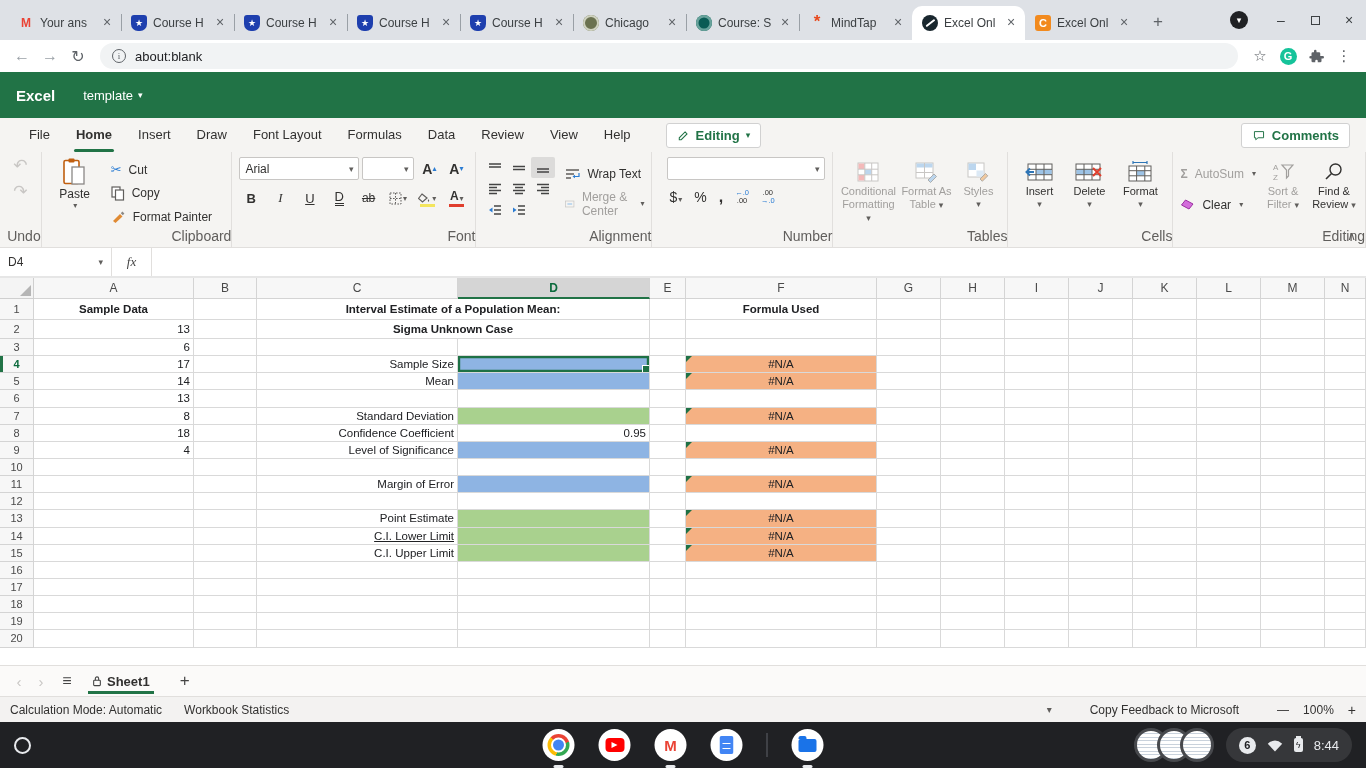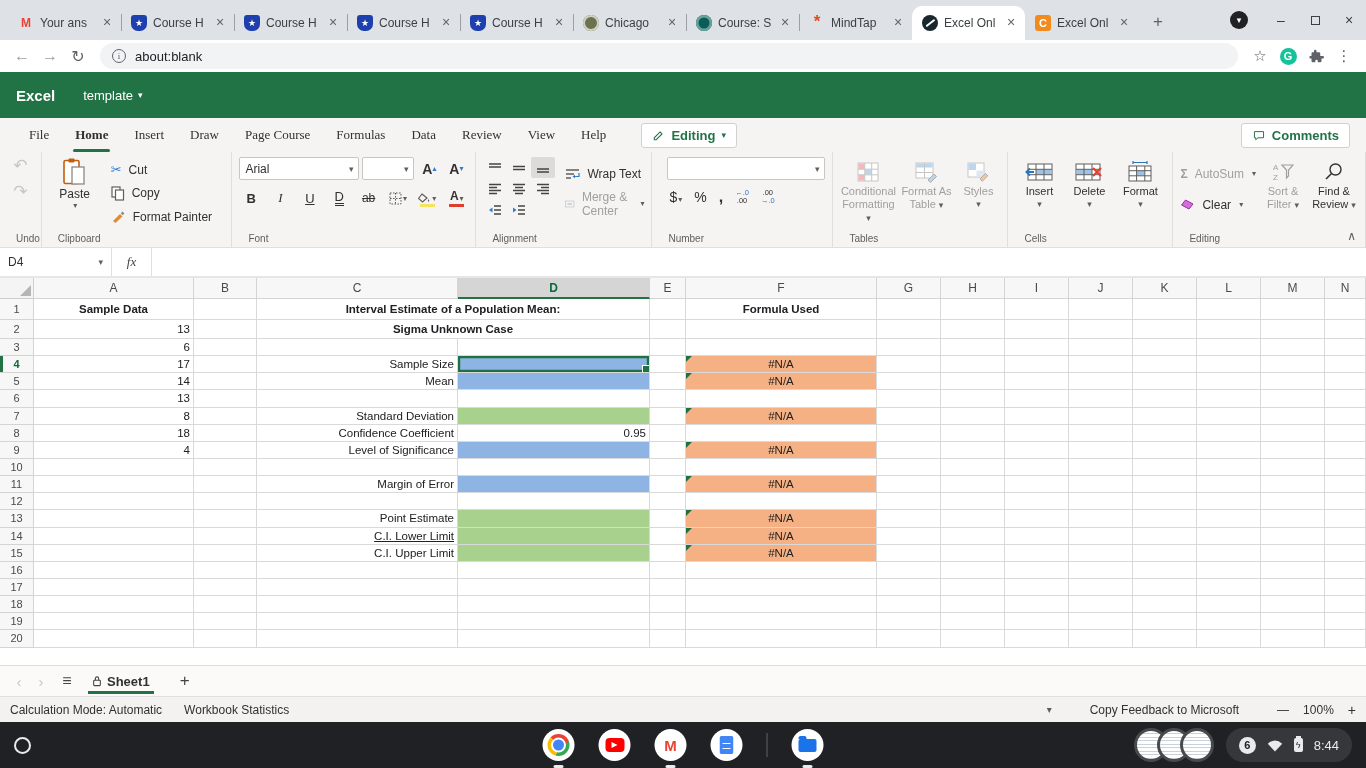--- a/index.html
+++ b/index.html
@@ -41,31 +41,31 @@
   .grammarly { width:17px; height:17px; border-radius:50%; background:#15c39a; color:#fff; font-size:11px; font-weight:bold; line-height:17px; text-align:center; }
 
   
   .excel-header { height:46px; background:#217346; display:flex; align-items:center; position:relative; padding:0 16px; color:#fff; }
   .app-name { font-weight:bold; font-size:15px; }
   .file-name { margin-left:28px; font-size:13px; display:flex; align-items:center; gap:5px; }
   .search-pill { position:absolute; left:450px; top:8px; width:468px; height:30px; background:rgba(255,255,255,.24); border-radius:3px; display:flex; align-items:center; padding:0 12px; gap:9px; color:#dcebe2; font-size:13px; }
 
   
   .ribbon-tabs { height:34px; background:#f5f4f2; display:flex; align-items:center; padding:0 16px; }
-  .rtab { padding:0 13px; font-size:13px; color:#323130; height:34px; line-height:34px; position:relative;font-family:Liberation Serif, serif; }
+  .rtab { padding:0 13px; font-size:13px; color:#323130; height:34px; line-height:34px; position:relative; }
   .rtab.active { font-weight:bold; }
   .rtab.active::after { content:""; position:absolute; left:11px; right:11px; bottom:0; height:3px; background:#217346; border-radius:2px; }
   .pillbtn { background:#fff; border:1px solid #d1d1d1; border-radius:3px; height:25px; display:flex; align-items:center; gap:6px; padding:0 10px; color:#217346; font-size:13px; font-weight:bold; }
   .editing-btn { margin-left:22px; }
   .comments-btn { margin-left:auto; }
 
   
   .ribbon { height:96px; background:#f5f4f2; display:flex; position:relative; border-bottom:1px solid #e1dfdd; }
   .rgroup { position:relative; display:flex; border-right:1px solid #e1dfdd; padding:5px 7px 18px; }
-  .rgroup-label { position:absolute; bottom:3px; left:16px; right:0; text-align:left; font-size:10px; color:#605e5c; }
+  .rgroup-label { position:absolute; bottom:3px; left:0; right:0; text-align:right; font-size:14px; color:#605e5c; }
   .g-undo { width:44px; flex-direction:column; align-items:center; gap:8px; }
   .gib { color:#c8c6c4; font-size:17px; line-height:18px; }
   .paste-col { width:52px; display:flex; flex-direction:column; align-items:center; font-size:12px; color:#323130; }
   .clip-col { display:flex; flex-direction:column; justify-content:space-between; padding:2px 4px 2px 10px; }
   .small-cmd { display:flex; align-items:center; gap:7px; font-size:12px; color:#323130; height:21px; }
   .cuticon { color:#2b7cd3; font-size:13px; }
   .fontgrp { flex-direction:column; gap:7px; width:244px; }
   .frow { display:flex; align-items:center; gap:3px; }
   .selectbox { background:#fff; border:1px solid #c8c6c4; border-radius:2px; height:23px; display:flex; align-items:center; padding:0 5px; font-size:12px; color:#323130; }
   .selectbox .chev { margin-left:auto; font-size:9px; color:#605e5c; }
@@ -258,21 +258,21 @@
       <span style="font-size:9px">▾</span>
     </span>
   </div>
 
   <div class="ribbon-tabs">
     <div id="rtabs" style="display:flex">
         <div class="rtab">File</div>
         <div class="rtab active">Home</div>
         <div class="rtab">Insert</div>
         <div class="rtab">Draw</div>
-        <div class="rtab">Page Course</div>
+        <div class="rtab">Font Layout</div>
         <div class="rtab">Formulas</div>
         <div class="rtab">Data</div>
         <div class="rtab">Review</div>
         <div class="rtab">View</div>
         <div class="rtab">Help</div>
       </div>
     <div class="pillbtn editing-btn">
       <svg width="13" height="13" viewBox="0 0 20 20">
           <path d="M12.4 4.6l3 3L6.5 16.5H3.5v-3z" fill="none" stroke="#217346" stroke-width="1.6"></path>
         </svg>

